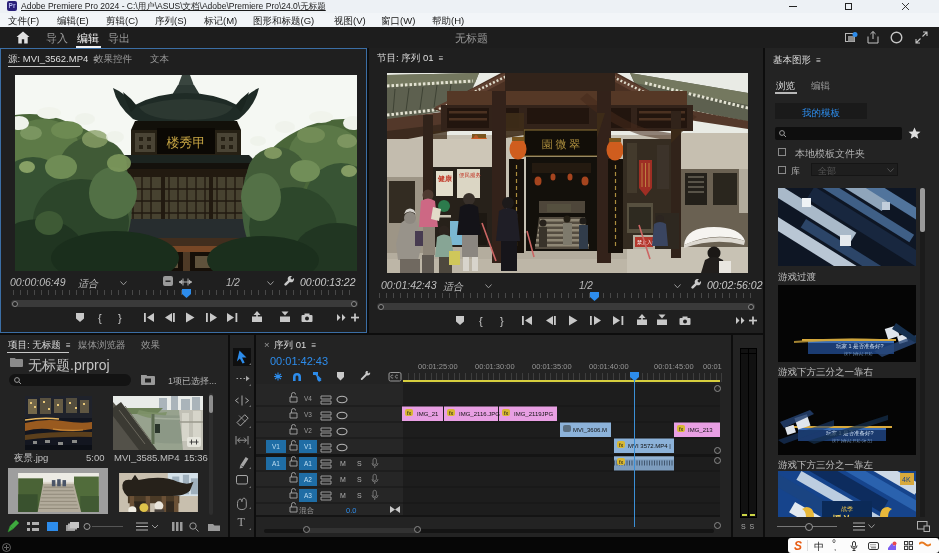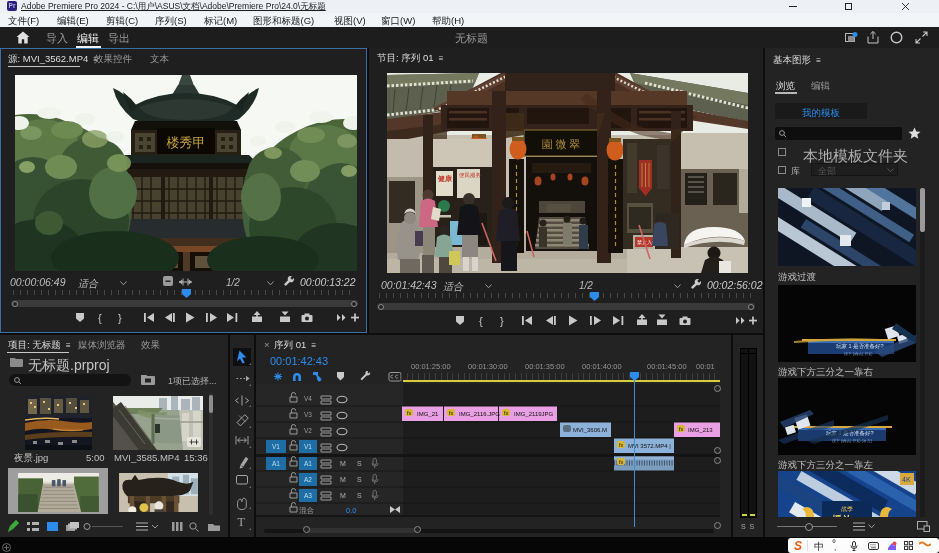--- a/index.html
+++ b/index.html
@@ -491,21 +491,21 @@
   <div class="abs tc-blue" style="left:37px;top:59px;font-size:9.5px;">我的模板</div>
   <div class="abs" style="left:10px;top:79px;width:127px;height:13px;background:#0e0e0e;border-radius:2px;"></div>
   <svg class="abs" style="left:14px;top:82px" width="8" height="8">
       <circle cx="3" cy="3" r="2.4" fill="none" stroke="#9a9a9a"></circle>
       <path d="M4.8 4.8L7 7" stroke="#9a9a9a"></path>
     </svg>
   <svg class="abs" style="left:143px;top:79px" width="13" height="13">
       <path d="M6.5 0.5l1.8 4 4.2 0.3-3.2 2.8 1 4.1-3.8-2.3-3.8 2.3 1-4.1L0.5 4.8l4.2-0.3z" fill="#dedede"></path>
     </svg>
   <div class="chk" style="left:13px;top:100px;"></div>
-  <div class="abs" style="left:38px;top:99px;font-size:15px;color:#b0b0b0;">本地模板文件夹</div>
+  <div class="abs" style="left:30px;top:99px;font-size:10px;color:#b0b0b0;">本地模板文件夹</div>
   <div class="chk" style="left:13px;top:118px;"></div>
   <div class="abs" style="left:26px;top:117px;font-size:9px;color:#b0b0b0;">库</div>
   <div class="abs" style="left:46px;top:115px;width:87px;height:13px;background:#1e1e1e;border:1px solid #151515;">
     <span style="position:absolute;left:6px;top:1px;font-size:9px;color:#555;">全部</span>
     <svg style="position:absolute;right:3px;top:4px" width="7" height="5">
         <path d="M0.5 0.5L3.5 3.8L6.5 0.5" stroke="#555" fill="none"></path>
       </svg>
   </div>
   <div id="templates">
     <svg class="abs" style="left:13px;top:140px" width="138" height="78" viewBox="0 0 138 78">
@@ -792,21 +792,21 @@
         <path d="M22 1.5v8M19 3l6 5M25 3l-6 5M18 5.5h8" stroke="#2d8ceb" stroke-width="1.1" fill="none"></path>
     <path d="M37 10V6a4 4 0 0 1 8 0v4h-2.6V6a1.4 1.4 0 0 0-2.8 0v4z"></path>
     <path d="M57 1h5v3h-5zM60.5 4.5l5 5-2.5 1.2-1.7-1.7z"></path>
         <path d="M59.5 3l5.5 5.5" stroke="#2d8ceb" stroke-width="1.6" fill="none"></path>
       </g>
     <path d="M81 1h7v5l-3.5 3.5L81 6z" fill="#c9c9c9"></path>
     <path d="M114 1.2a2.3 2.3 0 0 1-3 3l-4.6 4.6a1 1 0 0 1-1.4-1.4l4.6-4.6a2.3 2.3 0 0 1 3-3l-1.3 1.3 1.4 1.4z" fill="#c9c9c9"></path>
     <rect x="133" y="1.5" width="12" height="8.5" rx="1.5" fill="none" stroke="#9a9a9a"></rect>
     <path d="M137.2 4.4a1.5 1.5 0 1 0 0 2.4M141.8 4.4a1.5 1.5 0 1 0 0 2.4" stroke="#9a9a9a" fill="none" stroke-width="0.9"></path>
   </svg>
-  <div class="abs" style="left:145px;top:14px;width:317px;height:33px;background:#232323;text-align:right;">
+  <div class="abs" style="left:152px;top:14px;width:317px;height:33px;background:#232323;text-align:right;">
     <div class="abs" style="left:10px;top:13px;font-size:7.5px;color:#969696;">00:01:25:00</div>
     <div class="abs" style="left:67px;top:13px;font-size:7.5px;color:#969696;">00:01:30:00</div>
     <div class="abs" style="left:124px;top:13px;font-size:7.5px;color:#969696;">00:01:35:00</div>
     <div class="abs" style="left:181px;top:13px;font-size:7.5px;color:#969696;">00:01:40:00</div>
     <div class="abs" style="left:238px;top:13px;font-size:7.5px;color:#969696;padding-left:8px;">00:01:45:00</div>
     <div class="abs" style="left:295px;top:13px;font-size:7.5px;color:#969696;">00:01</div>
     <div class="abs" style="left:0;top:24px;width:317px;height:9px;background:repeating-linear-gradient(90deg,#3d3d3d 0,#3d3d3d 1px,transparent 1px,transparent 5.7px);"></div>
   </div>
   <div class="abs" style="left:147px;top:45px;width:317px;height:2px;background:#d6ce3e;"></div>
 

